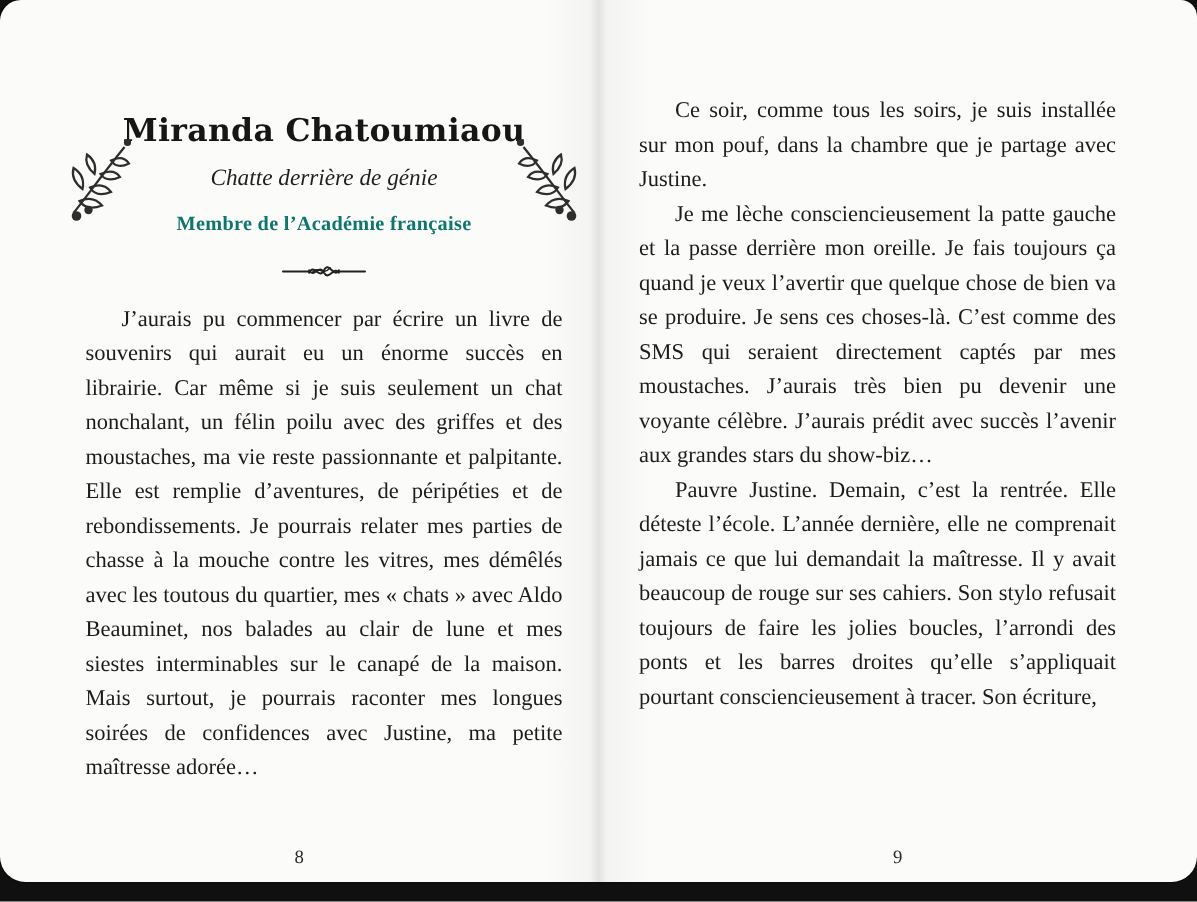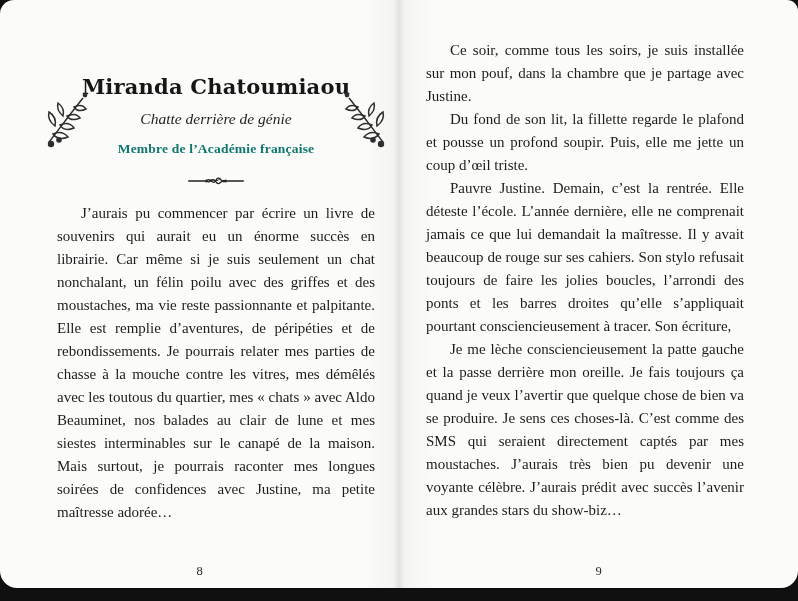--- a/index.html
+++ b/index.html
@@ -29,21 +29,21 @@
       rgba(0,0,0,0) 0%,
       rgba(0,0,0,0.03) 42%,
       rgba(0,0,0,0.10) 50%,
       rgba(0,0,0,0.03) 58%,
       rgba(0,0,0,0) 100%);
     pointer-events:none;
   }
   .pages { display:flex; height:100%; position:relative; }
   .page { width:399px; position:relative; }
   .page.left  { padding:74px 24px 0 57px; }
-  .page.right { padding:39px 54px 0 27px; }
+  .page.right { padding:63px 54px 0 27px; }
 
   .chapter-head { position:relative; text-align:center; }
   .chapter-title {
     font-family:"DejaVu Serif", serif;
     font-weight:700;
     font-size:21px;
     line-height:26px;
     letter-spacing:0.2px;
     color:#161616;
     margin-bottom:9px;
@@ -150,22 +150,21 @@
       <div class="body-text">
         <p>J’aurais pu commencer par écrire un livre de souvenirs qui aurait eu un énorme succès en librairie. Car même si je suis seulement un chat nonchalant, un félin poilu avec des griffes et des moustaches, ma vie reste passionnante et palpitante. Elle est remplie d’aventures, de péripéties et de rebondissements. Je pourrais relater mes parties de chasse à la mouche contre les vitres, mes démêlés avec les toutous du quartier, mes « chats » avec Aldo Beauminet, nos balades au clair de lune et mes siestes interminables sur le canapé de la maison. Mais surtout, je pourrais raconter mes longues soirées de confidences avec Justine, ma petite maîtresse adorée…</p>
       </div>
 
       <div class="folio">8</div>
     </div>
 
     <div class="page right">
       <div class="body-text">
         <p>Ce soir, comme tous les soirs, je suis installée sur mon pouf, dans la chambre que je partage avec Justine.</p>
-        <p>Du fond de son lit, la fillette regarde le plafond et pousse un profond soupir. Puis, elle me jette un coup d’œil triste.</p>
+        <p>Je me lèche consciencieusement la patte gauche et la passe derrière mon oreille. Je fais toujours ça quand je veux l’avertir que quelque chose de bien va se produire. Je sens ces choses-là. C’est comme des SMS qui seraient directement captés par mes moustaches. J’aurais très bien pu devenir une voyante célèbre. J’aurais prédit avec succès l’avenir aux grandes stars du show-biz…</p>
         <p>Pauvre Justine. Demain, c’est la rentrée. Elle déteste l’école. L’année dernière, elle ne comprenait jamais ce que lui demandait la maîtresse. Il y avait beaucoup de rouge sur ses cahiers. Son stylo refusait toujours de faire les jolies boucles, l’arrondi des ponts et les barres droites qu’elle s’appliquait pourtant consciencieusement à tracer. Son écriture,</p>
-        <p>Je me lèche consciencieusement la patte gauche et la passe derrière mon oreille. Je fais toujours ça quand je veux l’avertir que quelque chose de bien va se produire. Je sens ces choses-là. C’est comme des SMS qui seraient directement captés par mes moustaches. J’aurais très bien pu devenir une voyante célèbre. J’aurais prédit avec succès l’avenir aux grandes stars du show-biz…</p>
       </div>
 
       <div class="folio">9</div>
     </div>
 
   </div>
 </div>
 
 </body></html>

